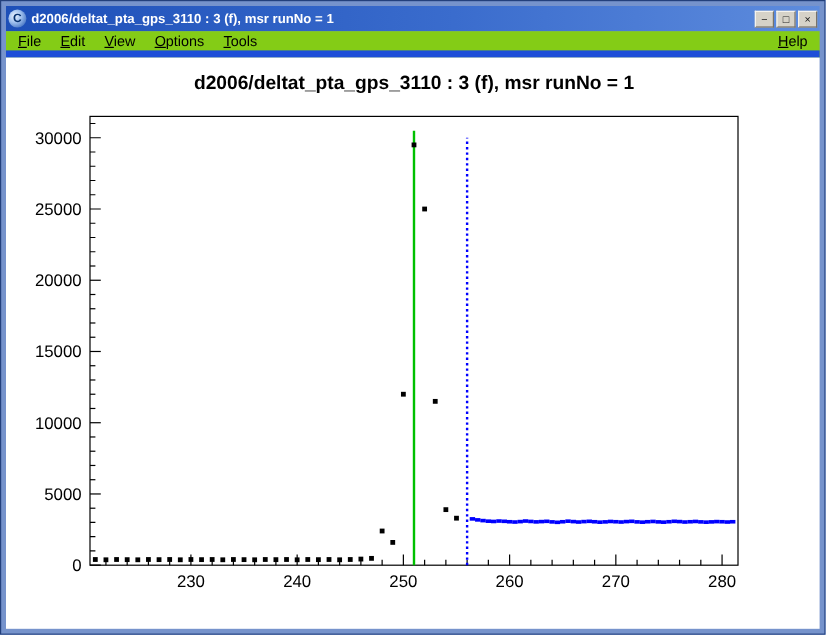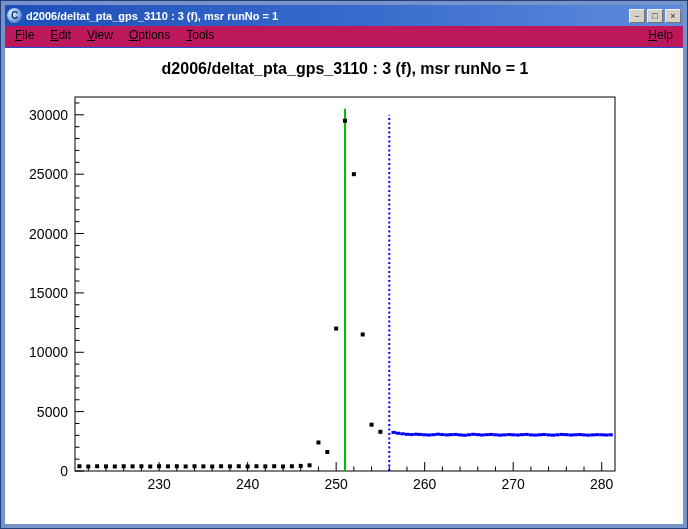--- a/index.html
+++ b/index.html
@@ -31,23 +31,23 @@
   .win-btn {
     width:16px; height:14px;
     background:#d6d2c8;
     border:1px solid;
     border-color:#f5f3ee #77726a #77726a #f5f3ee;
     font-size:9px; line-height:12px; text-align:center; color:#1c1c1c;
     cursor:default;
   }
   .menubar {
     flex:0 0 22px; height:22px;
-    background:#be185d;
-    border-bottom:1px solid #1d4ed8;
-    display:flex; 
+    background:#84cc16;
+    border-bottom:6px solid #1d4ed8;
+    display:flex; align-items:center;
     font-size:12px; color:#000;
     padding:0 2px;
   }
   .menu-item { padding:2px 8px; }
   .menu-help { margin-left:auto; padding:2px 8px; }
   .canvas { flex:1; background:#fff; position:relative; }
   .canvas svg { display:block; width:100%; height:100%; }
   .plot-title { font-size:16px; font-weight:bold; fill:#000; }
   .tick-label { font-size:14px; fill:#000; }
 </style>

